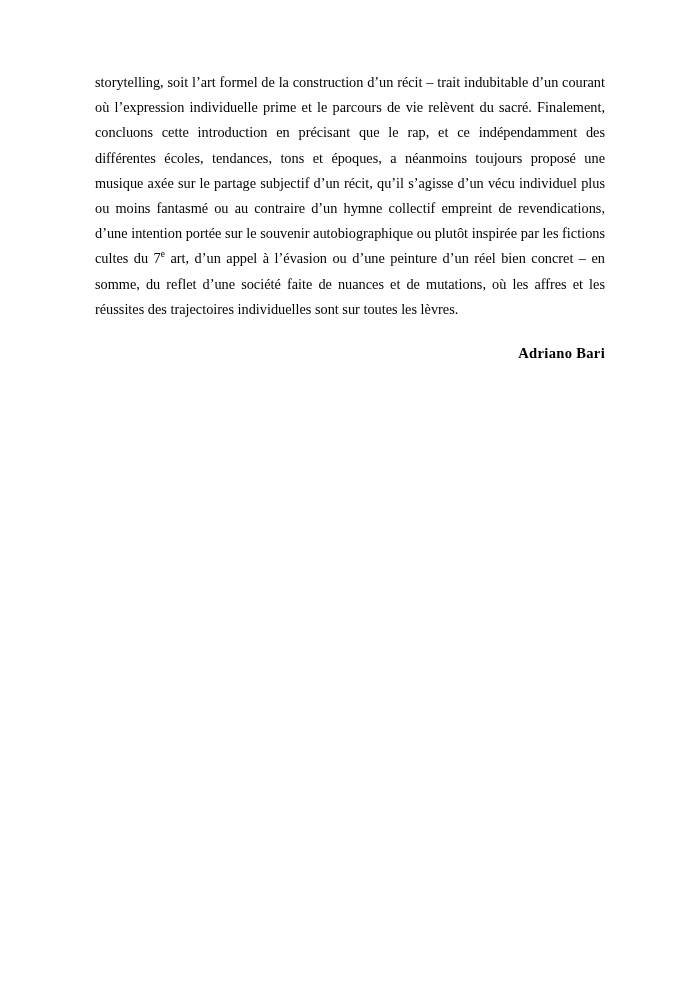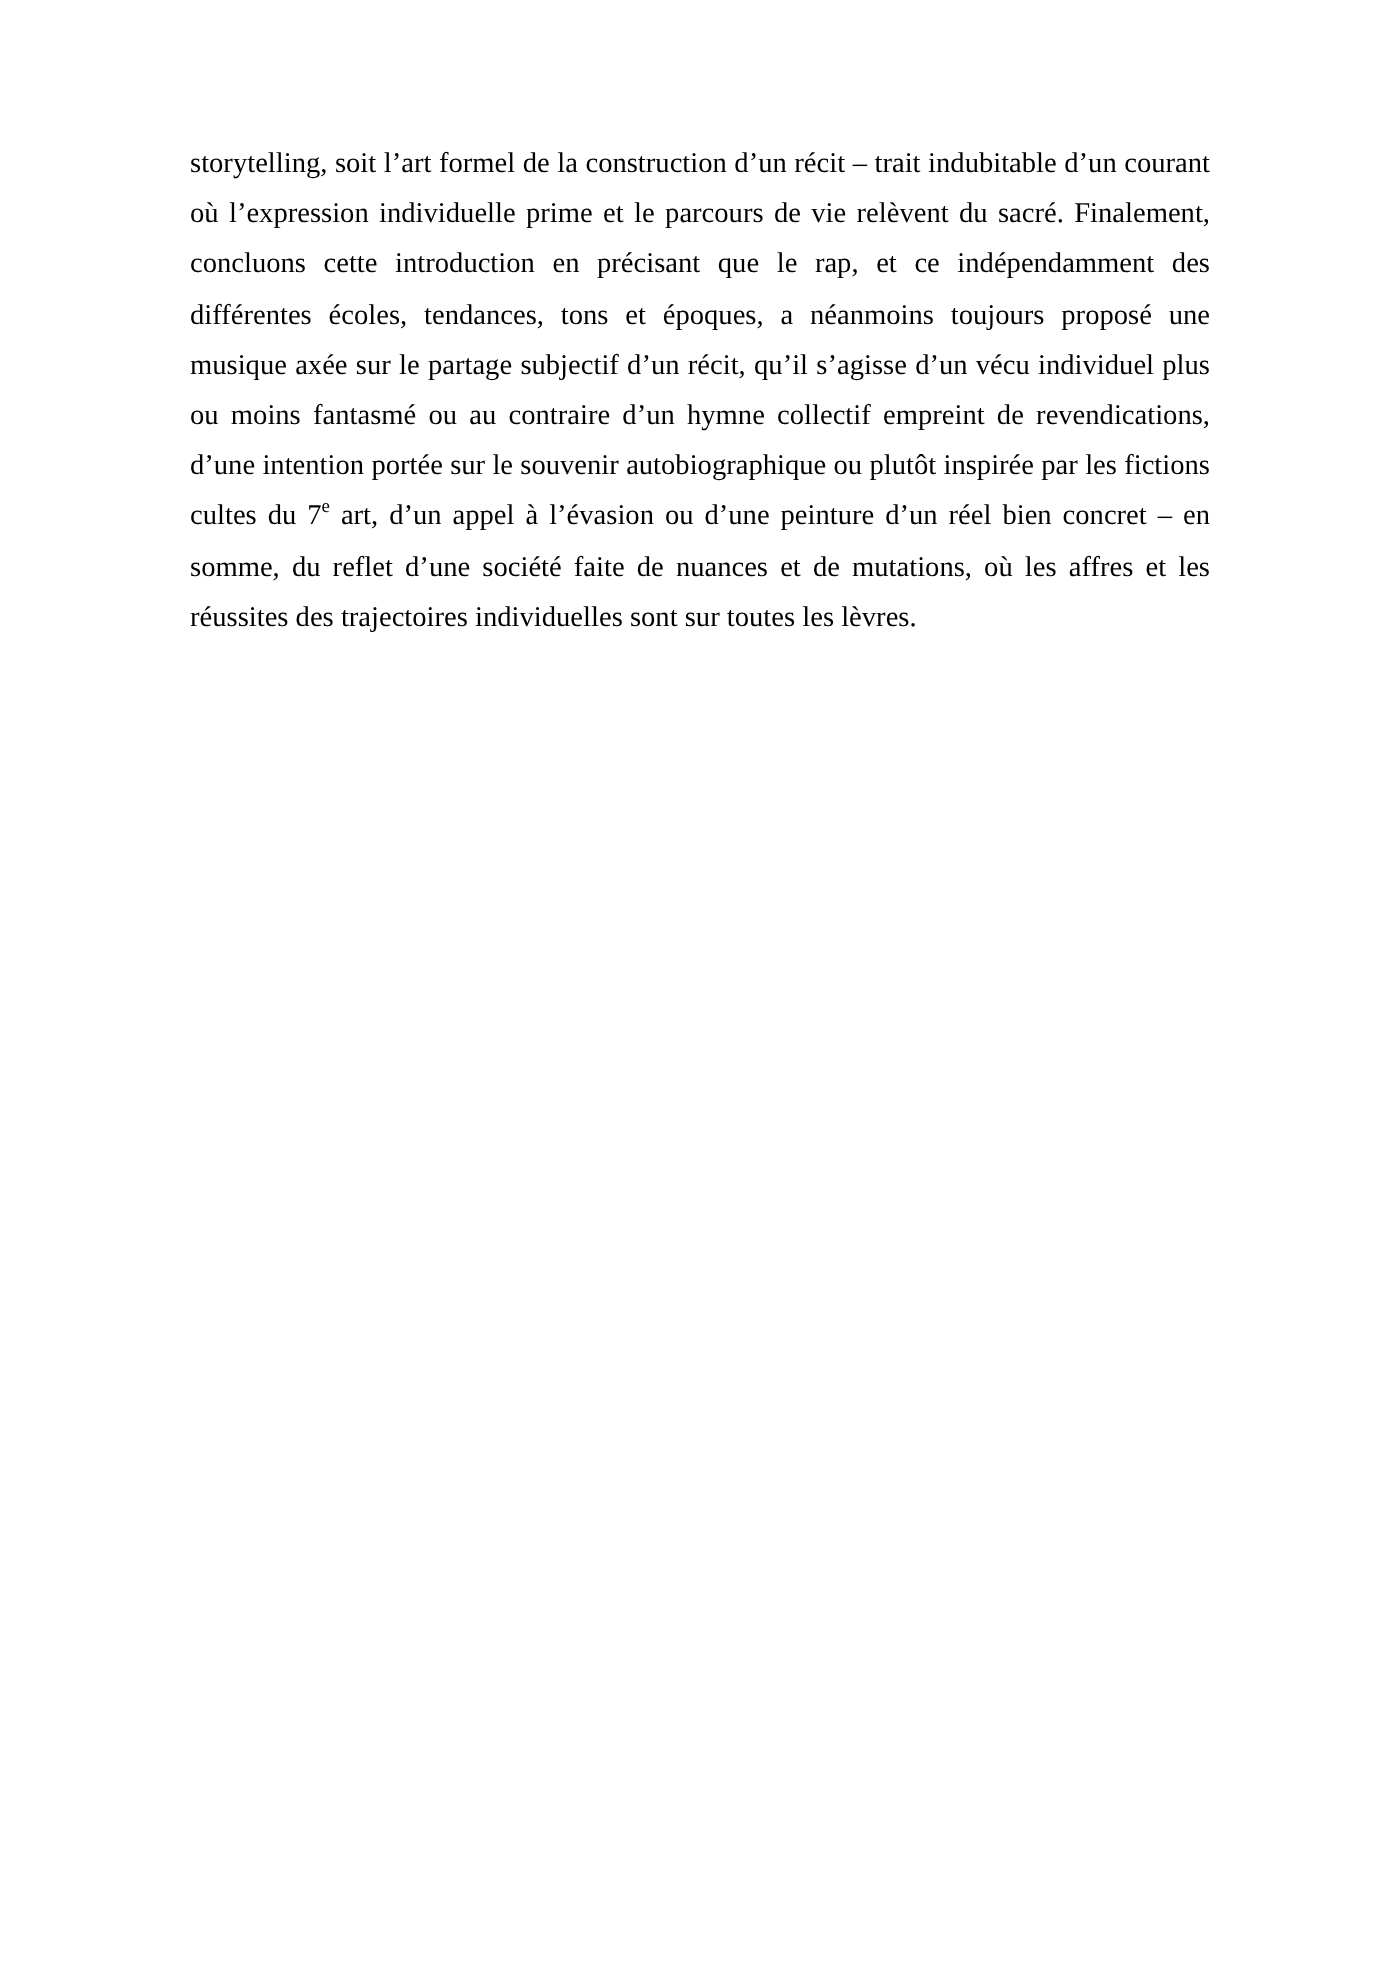--- a/index.html
+++ b/index.html
@@ -48,14 +48,15 @@
     vertical-align: super;
     line-height: 0;
   }
 </style>
 </head>
 <body>
 
 <div class="page">
   <div class="content">
     <p class="body-paragraph"><span>storytelling, soit l’art formel de la construction d’un récit – trait indubitable d’un courant où l’expression individuelle prime et le parcours de vie relèvent du sacré. Finalement, concluons cette introduction en précisant que le rap, et ce indépendamment des différentes écoles, tendances, tons et époques, a néanmoins toujours proposé une musique axée sur le partage subjectif d’un récit, qu’il s’agisse d’un vécu individuel plus ou moins fantasmé ou au contraire d’un hymne collectif empreint de revendications, d’une intention portée sur le souvenir autobiographique ou plutôt inspirée par les fictions cultes du 7</span><sup>e</sup><span> art, d’un appel à l’évasion ou d’une peinture d’un réel bien concret – en somme, du reflet d’une société faite de nuances et de mutations, où les affres et les réussites des trajectoires individuelles sont sur toutes les lèvres.</span></p>
+    <p class="signature">Adriano Bari</p>
   </div>
 </div>
 
 </body></html>

